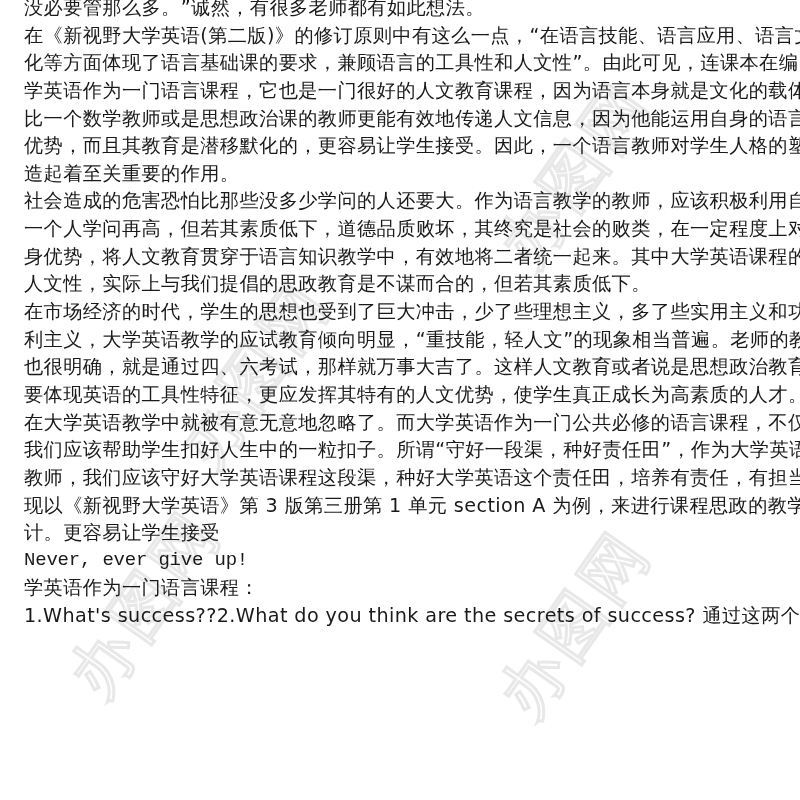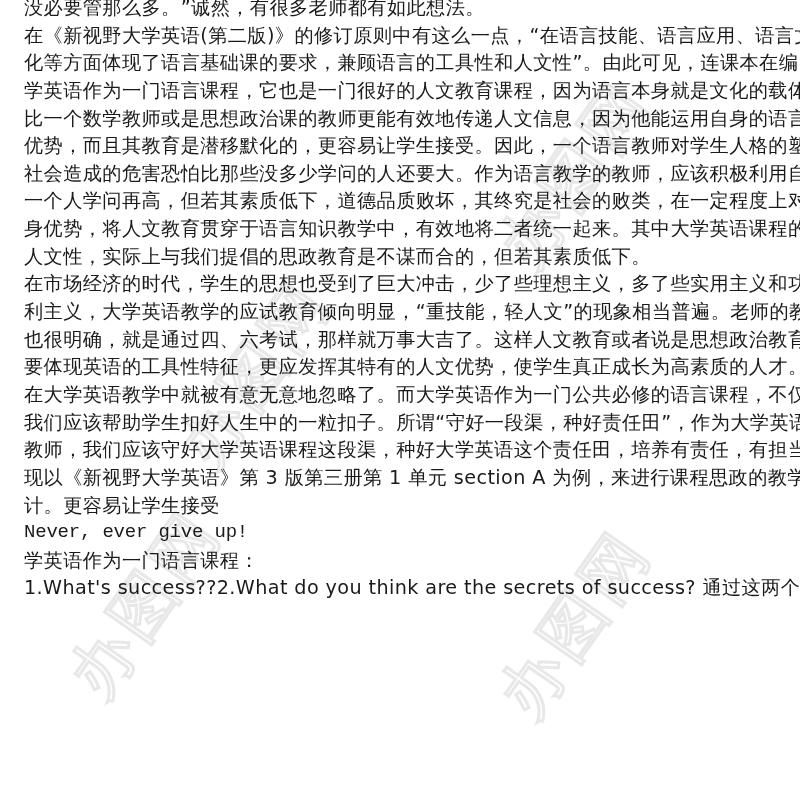--- a/index.html
+++ b/index.html
@@ -60,20 +60,21 @@
   <div class="watermark" style="left:40px; top:560px;">办图网</div>
   <div class="watermark" style="left:470px; top:580px;">办图网</div>
 
   <div class="content">
     <div class="line">没必要管那么多。”诚然，有很多老师都有如此想法。</div>
     <div class="line">在《新视野大学英语(第二版)》的修订原则中有这么一点，“在语言技能、语言应用、语言文</div>
     <div class="line">化等方面体现了语言基础课的要求，兼顾语言的工具性和人文性”。由此可见，连课本在编</div>
     <div class="line">学英语作为一门语言课程，它也是一门很好的人文教育课程，因为语言本身就是文化的载体。</div>
     <div class="line">比一个数学教师或是思想政治课的教师更能有效地传递人文信息，因为他能运用自身的语言</div>
     <div class="line">优势，而且其教育是潜移默化的，更容易让学生接受。因此，一个语言教师对学生人格的塑</div>
+    <div class="line">造起着至关重要的作用。</div>
     <div class="line">社会造成的危害恐怕比那些没多少学问的人还要大。作为语言教学的教师，应该积极利用自</div>
     <div class="line">一个人学问再高，但若其素质低下，道德品质败坏，其终究是社会的败类，在一定程度上对</div>
     <div class="line">身优势，将人文教育贯穿于语言知识教学中，有效地将二者统一起来。其中大学英语课程的</div>
     <div class="line">人文性，实际上与我们提倡的思政教育是不谋而合的，但若其素质低下。</div>
     <div class="line">在市场经济的时代，学生的思想也受到了巨大冲击，少了些理想主义，多了些实用主义和功</div>
     <div class="line">利主义，大学英语教学的应试教育倾向明显，“重技能，轻人文”的现象相当普遍。老师的教</div>
     <div class="line">也很明确，就是通过四、六考试，那样就万事大吉了。这样人文教育或者说是思想政治教育</div>
     <div class="line">要体现英语的工具性特征，更应发挥其特有的人文优势，使学生真正成长为高素质的人才。</div>
     <div class="line">在大学英语教学中就被有意无意地忽略了。而大学英语作为一门公共必修的语言课程，不仅</div>
     <div class="line">我们应该帮助学生扣好人生中的一粒扣子。所谓“守好一段渠，种好责任田”，作为大学英语</div>

